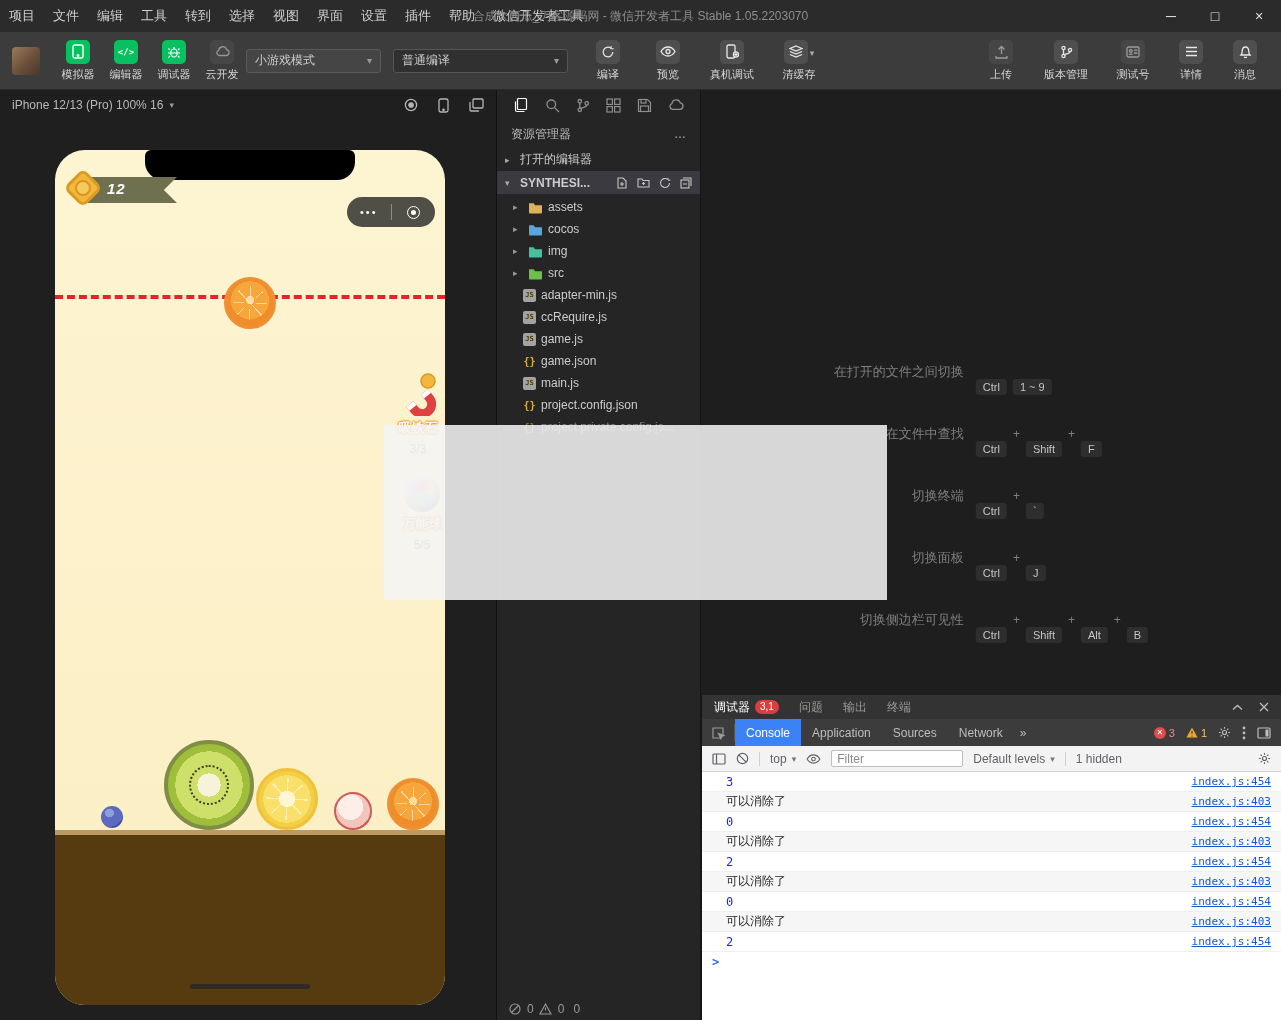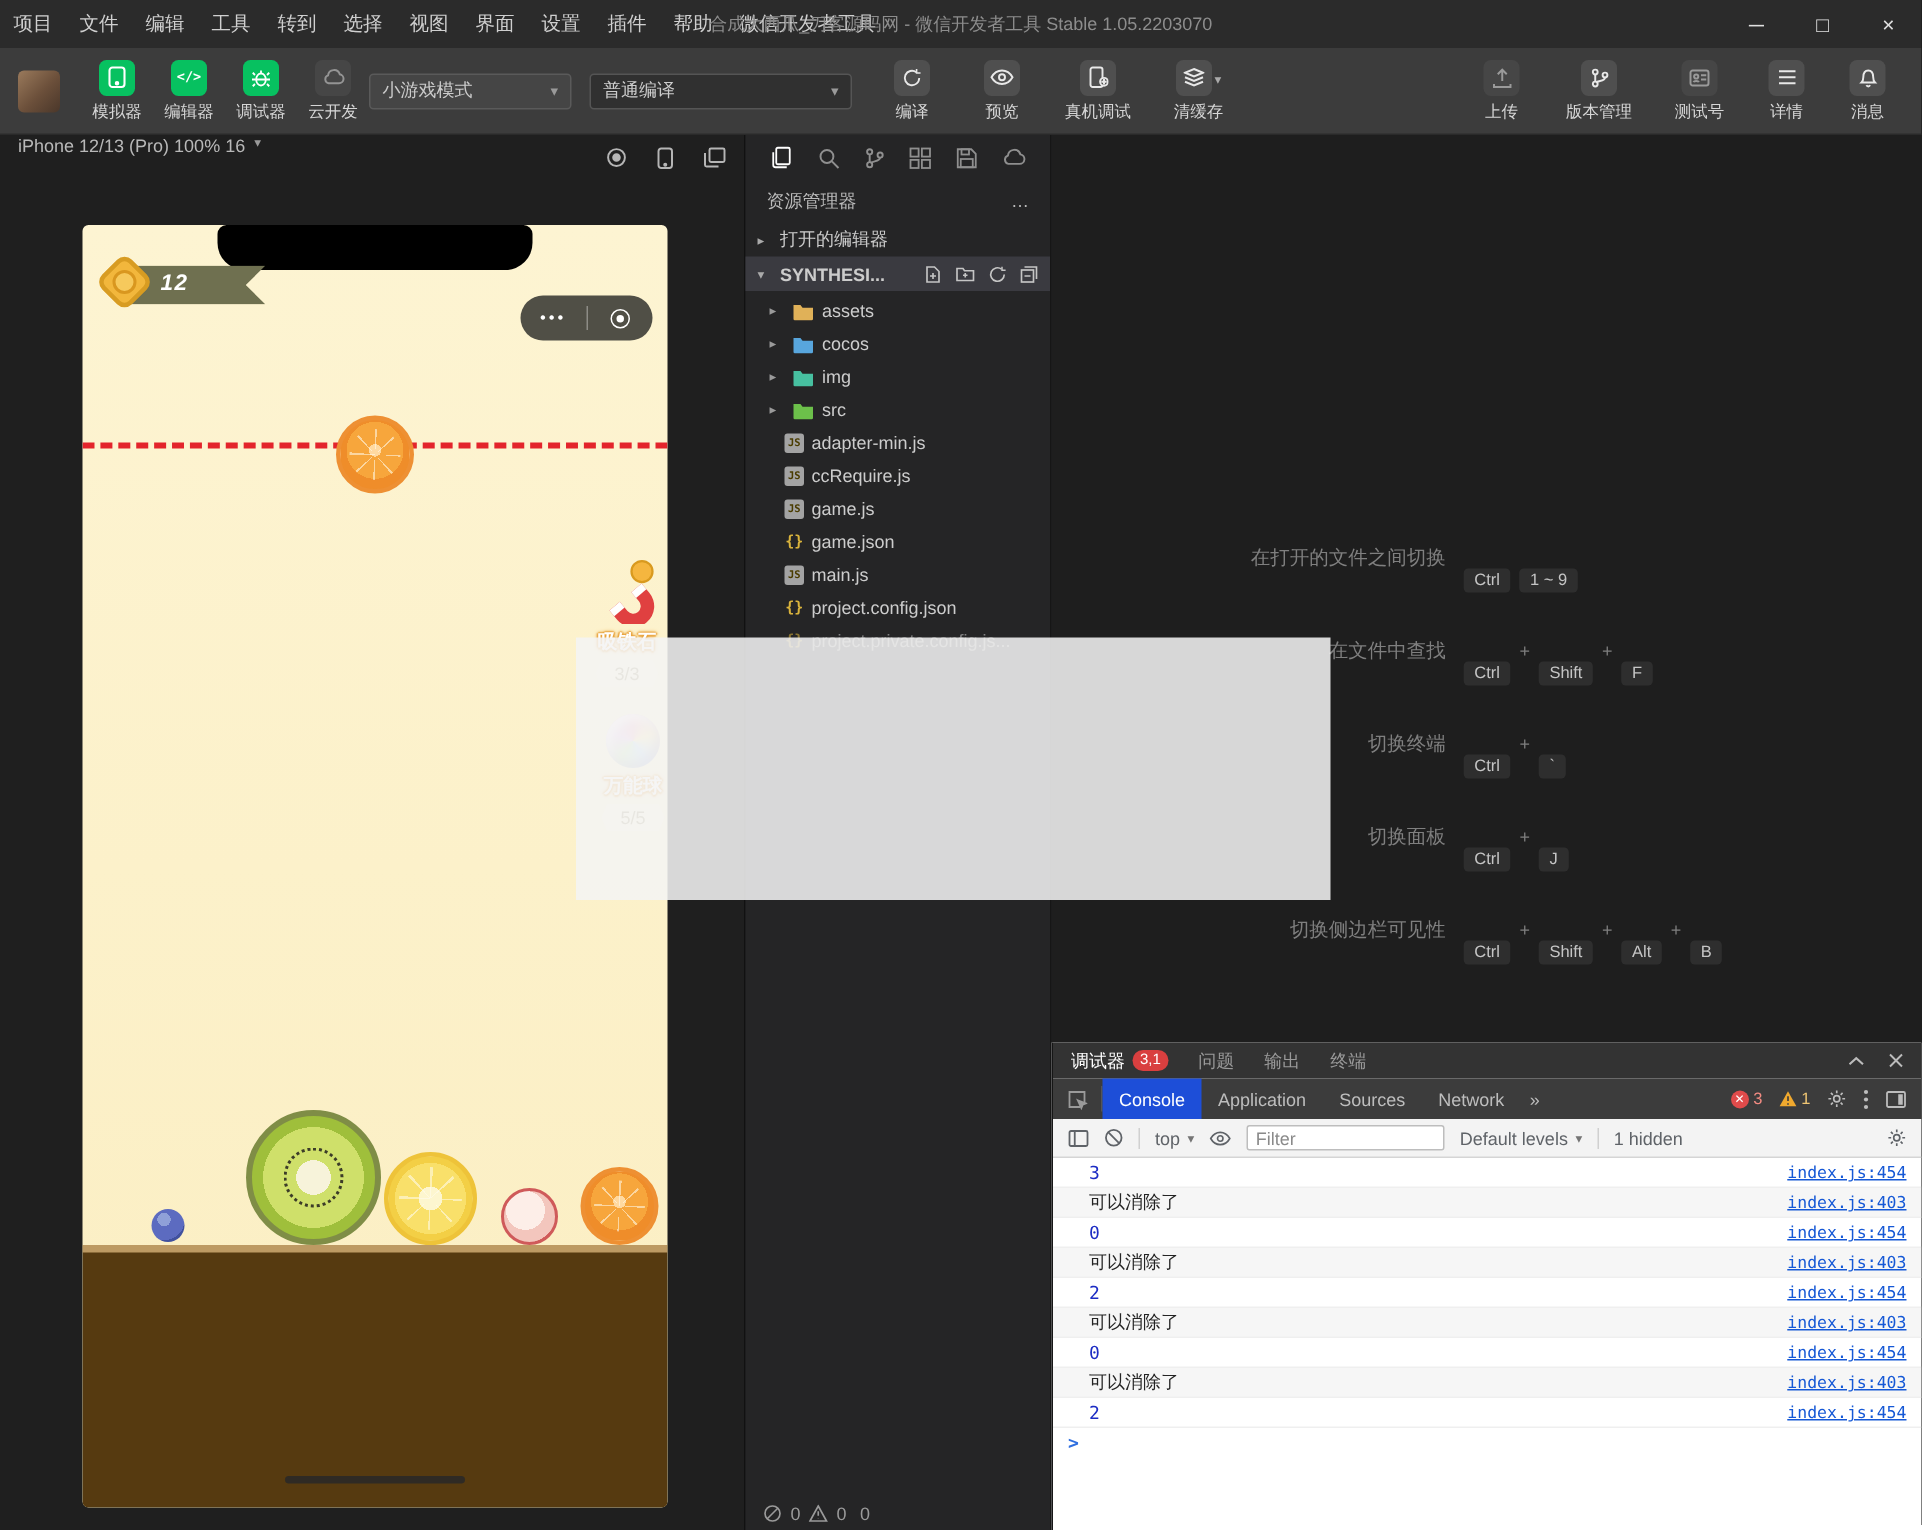--- a/index.html
+++ b/index.html
@@ -32,25 +32,25 @@
   .actions{display:flex;margin-left:16px;gap:12px;}
   .right-actions{margin-left:auto;display:flex;gap:18px;padding-right:6px;}
   .cache-wrap{display:flex;align-items:flex-start;}
   .cache-caret{color:#aaa;font-size:9px;margin-top:8px;margin-left:2px;}
   .icon-caret-down::before{content:"▾";}
   .icon-ellipsis::before{content:"…";}
   .icon-chev-right::before{content:"▸";}
   .icon-chev-down::before{content:"▾";}
   
   .sim-panel{position:absolute;top:90px;left:0;width:497px;bottom:0;background:#1f1f1f;border-right:1px solid #111;}
-  .sim-strip{height:30px;display:flex;color:#b8b8b8;font-size:12px;padding:0 12px;gap:6px;}
+  .sim-strip{height:30px;display:flex;align-items:center;color:#b8b8b8;font-size:12px;padding:0 12px;gap:6px;}
   .sim-strip .caret{font-size:9px;color:#9a9a9a;}
   .sim-icons{margin-left:auto;display:flex;gap:20px;align-items:center;color:#b5b5b5;}
   
-  .phone{position:absolute;left:55px;top:60px;width:390px;height:855px;border-radius:4px;background:linear-gradient(#fdf4d2,#fbeec2);overflow:hidden;text-align:right;}
+  .phone{position:absolute;left:55px;top:60px;width:390px;height:855px;border-radius:30px;background:linear-gradient(#fdf4d2,#fbeec2);overflow:hidden;text-align:right;}
   .notch{position:absolute;left:90px;top:0;width:210px;height:30px;background:#000;border-radius:6px 6px 18px 18px;}
   .score-wrap{position:absolute;left:12px;top:22px;width:112px;height:36px;}
   .score-ribbon{position:absolute;left:16px;top:5px;width:94px;height:26px;background:#6f7050;clip-path:polygon(0 0,100% 0,86% 50%,100% 100%,0 100%);}
   .score-text{position:absolute;left:40px;top:8px;color:#fff;font-style:italic;font-weight:bold;font-size:15px;letter-spacing:1px;}
   .score-coin{position:absolute;left:2px;top:2px;width:28px;height:28px;background:#f2b73c;border:3px solid #d89c22;transform:rotate(45deg);border-radius:7px;}
   .score-coin::after{content:"";position:absolute;inset:3px;border-radius:50%;border:2px solid #d9971f;background:#f6c95c;}
   .capsule{position:absolute;right:10px;top:47px;width:88px;height:30px;background:rgba(56,56,50,.88);border-radius:15px;display:flex;align-items:center;color:#fff;}
   .capsule-dots{flex:1;text-align:center;font-size:11px;letter-spacing:2px;}
   .capsule-dots::before{content:"•••";}
   .capsule-divider{width:1px;height:16px;background:rgba(255,255,255,.35);}
@@ -109,21 +109,21 @@
   .debugger{position:absolute;left:701px;top:695px;right:0;bottom:0;background:#ffffff;display:flex;flex-direction:column;border-left:1px solid #161616;}
   .dbg-tabs{height:24px;background:#333333;display:flex;align-items:center;color:#9a9a9a;font-size:12px;padding:0 12px;gap:20px;flex:none;}
   .dbg-tab{display:flex;align-items:center;gap:5px;}
   .dbg-tab.active{color:#ffffff;}
   .dbg-badge{background:#d93f3f;color:#fff;border-radius:8px;font-size:10px;padding:0 5px;height:14px;line-height:14px;}
   .dbg-right{margin-left:auto;display:flex;gap:16px;align-items:center;color:#bbb;}
   .devtools-tabs{height:27px;background:#3c3c3c;display:flex;align-items:stretch;color:#bdbdbd;font-size:12px;flex:none;}
   .inspect-btn{width:32px;display:flex;align-items:center;justify-content:center;color:#9a9a9a;}
   .dt-sep{width:1px;background:#555;margin:5px 0;}
   .dt-tab{padding:0 11px;display:flex;align-items:center;}
-  .dt-tab.active{background:#1d4ed8;color:#fff;}
+  .dt-tab.active{background:#3b82f6;color:#fff;}
   .dt-more{padding:0 6px;display:flex;align-items:center;color:#bdbdbd;}
   .dt-right{margin-left:auto;display:flex;align-items:center;gap:11px;padding-right:10px;}
   .err-pill{display:flex;align-items:center;gap:3px;color:#f28b82;font-size:11px;}
   .err-dot{width:12px;height:12px;border-radius:50%;background:#e04b4b;color:#fff;font-size:8px;display:flex;align-items:center;justify-content:center;}
   .warn-pill{display:flex;align-items:center;gap:3px;color:#f0c674;font-size:11px;}
   .console-toolbar{height:26px;background:#f3f3f3;border-bottom:1px solid #d5d5d5;display:flex;align-items:center;gap:10px;padding:0 10px;color:#5f6368;font-size:12px;flex:none;}
   .ct-sep{width:1px;height:14px;background:#d0d0d0;}
   .ct-select{display:flex;align-items:center;gap:5px;}
   .ct-select .caret{font-size:9px;color:#757575;}
   .filter-input{width:132px;height:17px;border:1px solid #bdbdbd;border-radius:2px;font-size:12px;padding:0 5px;color:#333;background:#fff;font-family:"Liberation Sans",sans-serif;}

